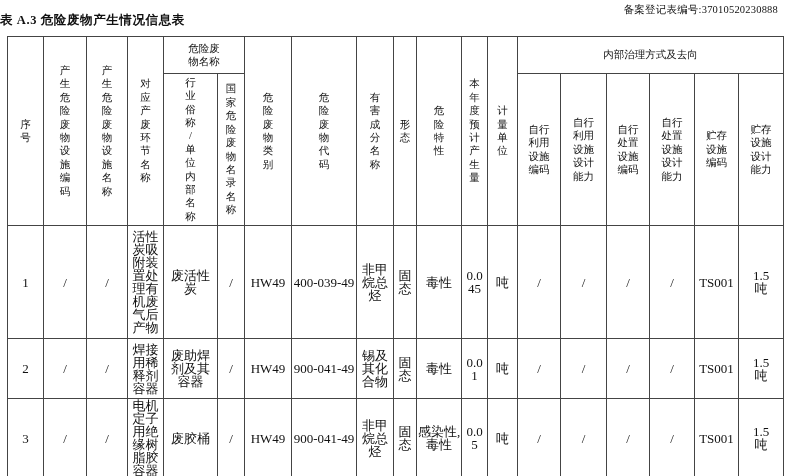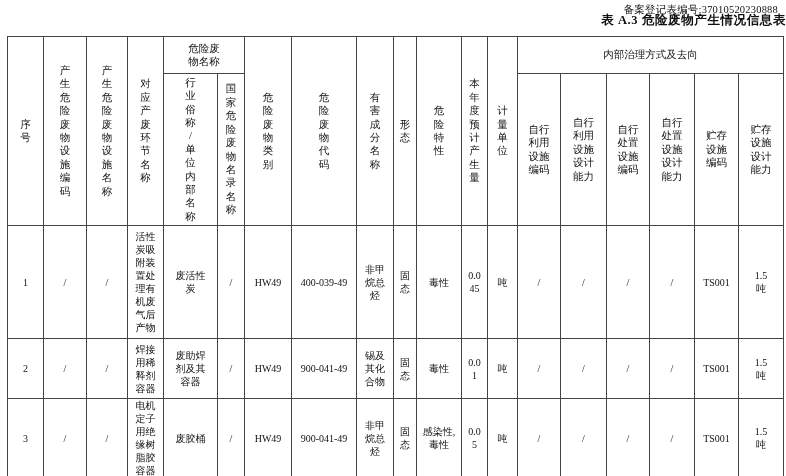--- a/index.html
+++ b/index.html
@@ -5,35 +5,35 @@
   html,body{margin:0;padding:0;}
   body{
     width:786px;height:476px;background:#ffffff;position:relative;
     font-family:"Liberation Serif","DejaVu Serif",serif;color:#111;
     overflow:hidden;
   }
   .reg-number{
     position:absolute;top:3px;right:8px;font-size:10.5px;letter-spacing:0.2px;
   }
   .doc-title{
-    position:absolute;top:12px;left:0;width:100%;text-align:right;
+    position:absolute;top:12px;left:0;width:100%;text-align:left;
     font-weight:bold;font-size:12.5px;letter-spacing:0.6px;
   }
   table.waste{
     position:absolute;left:7px;top:36px;border-collapse:collapse;table-layout:fixed;
   }
   table.waste th, table.waste td{
     border:1px solid #444;padding:0;margin:0;
     font-weight:normal;text-align:center;vertical-align:middle;
     white-space:pre-line;overflow:hidden;
   }
   thead th{font-size:10.5px;line-height:13.4px;}
   tr.group-row{height:37px;}
   tr.sub-row{height:152px;}
-  tbody td{font-size:10px;line-height:13px;}
+  tbody td{font-size:13px;line-height:13px;}
   tr.r0{height:113px;}
   tr.r1{height:60px;}
   tr.r2{height:78px;}
   td.al{text-align:left;padding-left:6px;}
   td.ar{text-align:right;padding-right:3px;}
 </style>
 </head>
 <body>
 
 <div class="reg-number">备案登记表编号:37010520230888</div>

